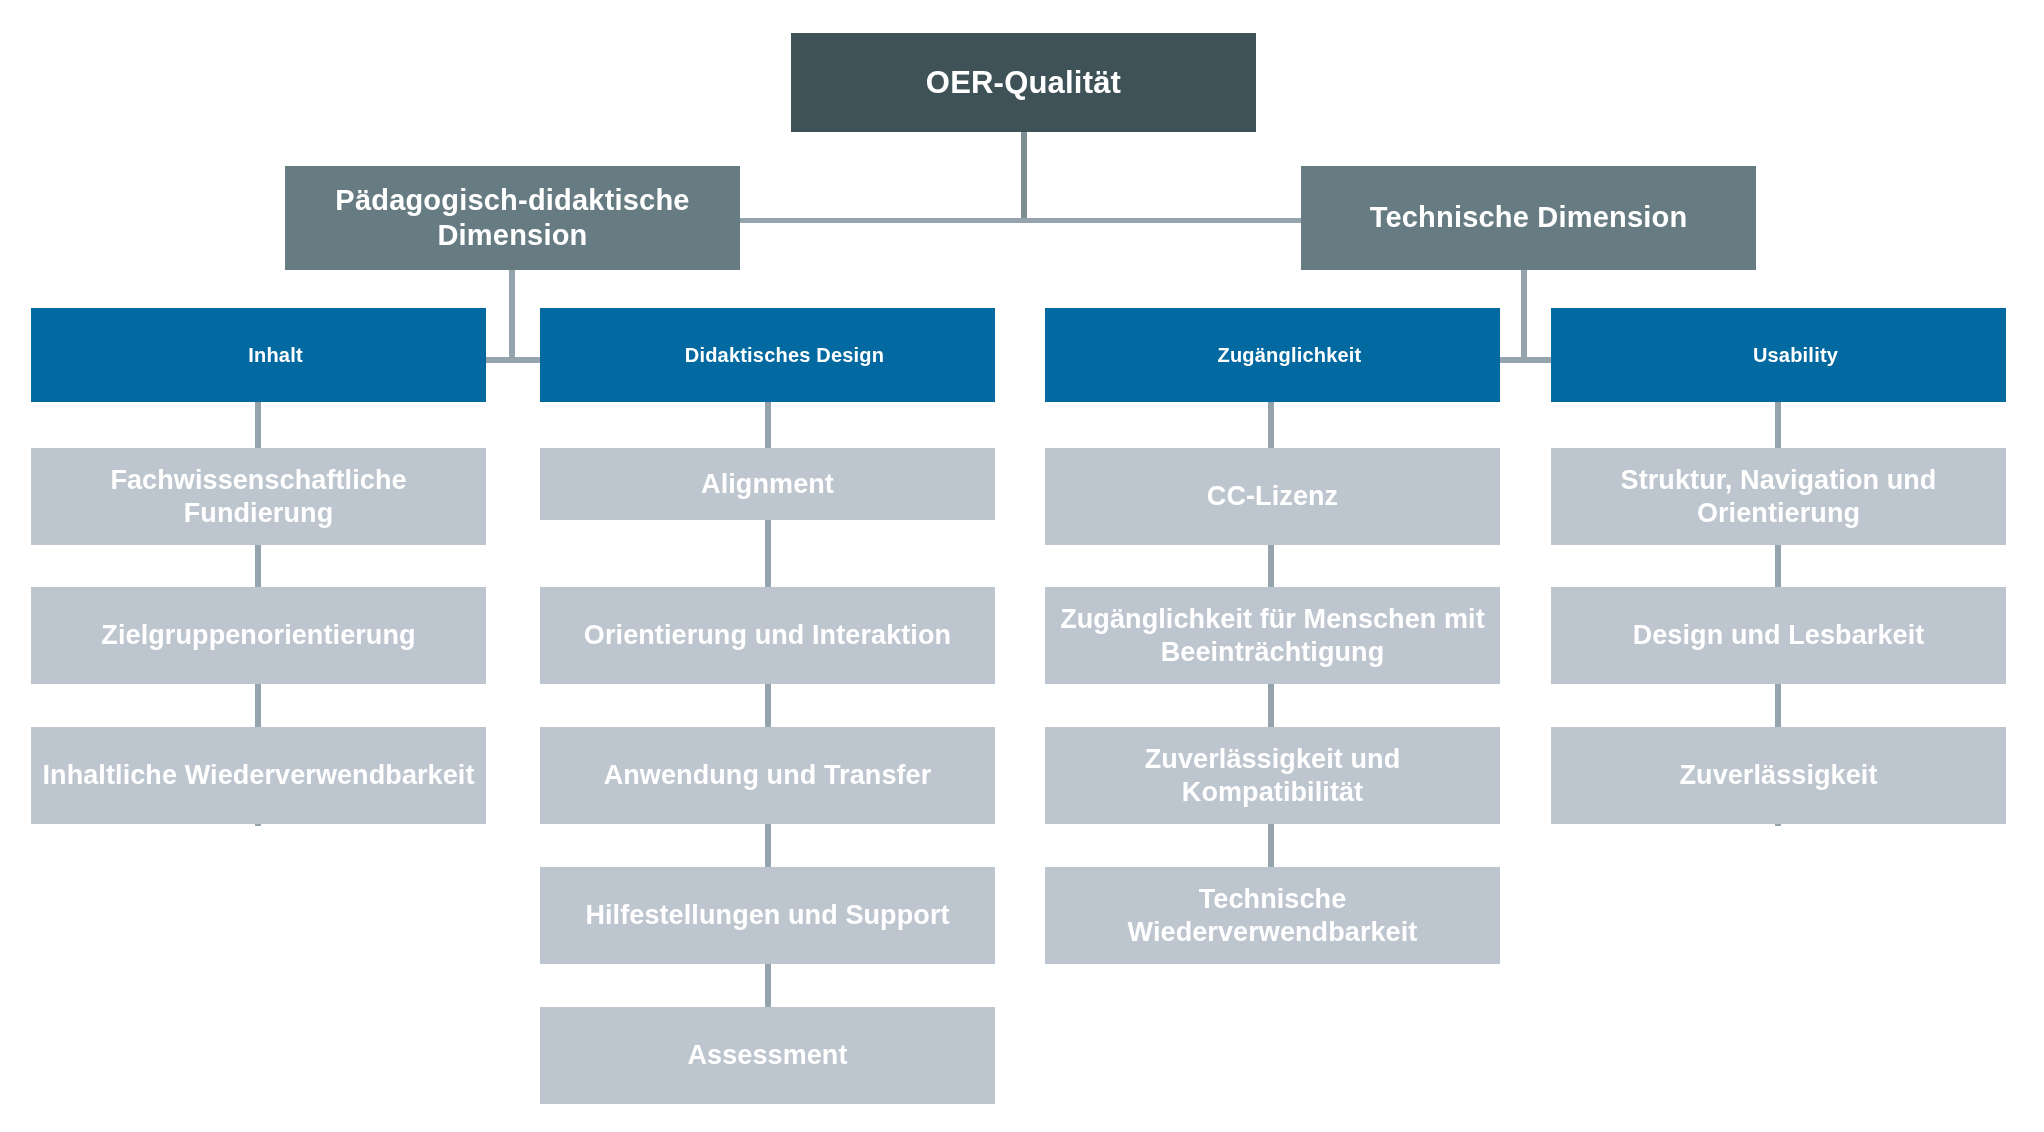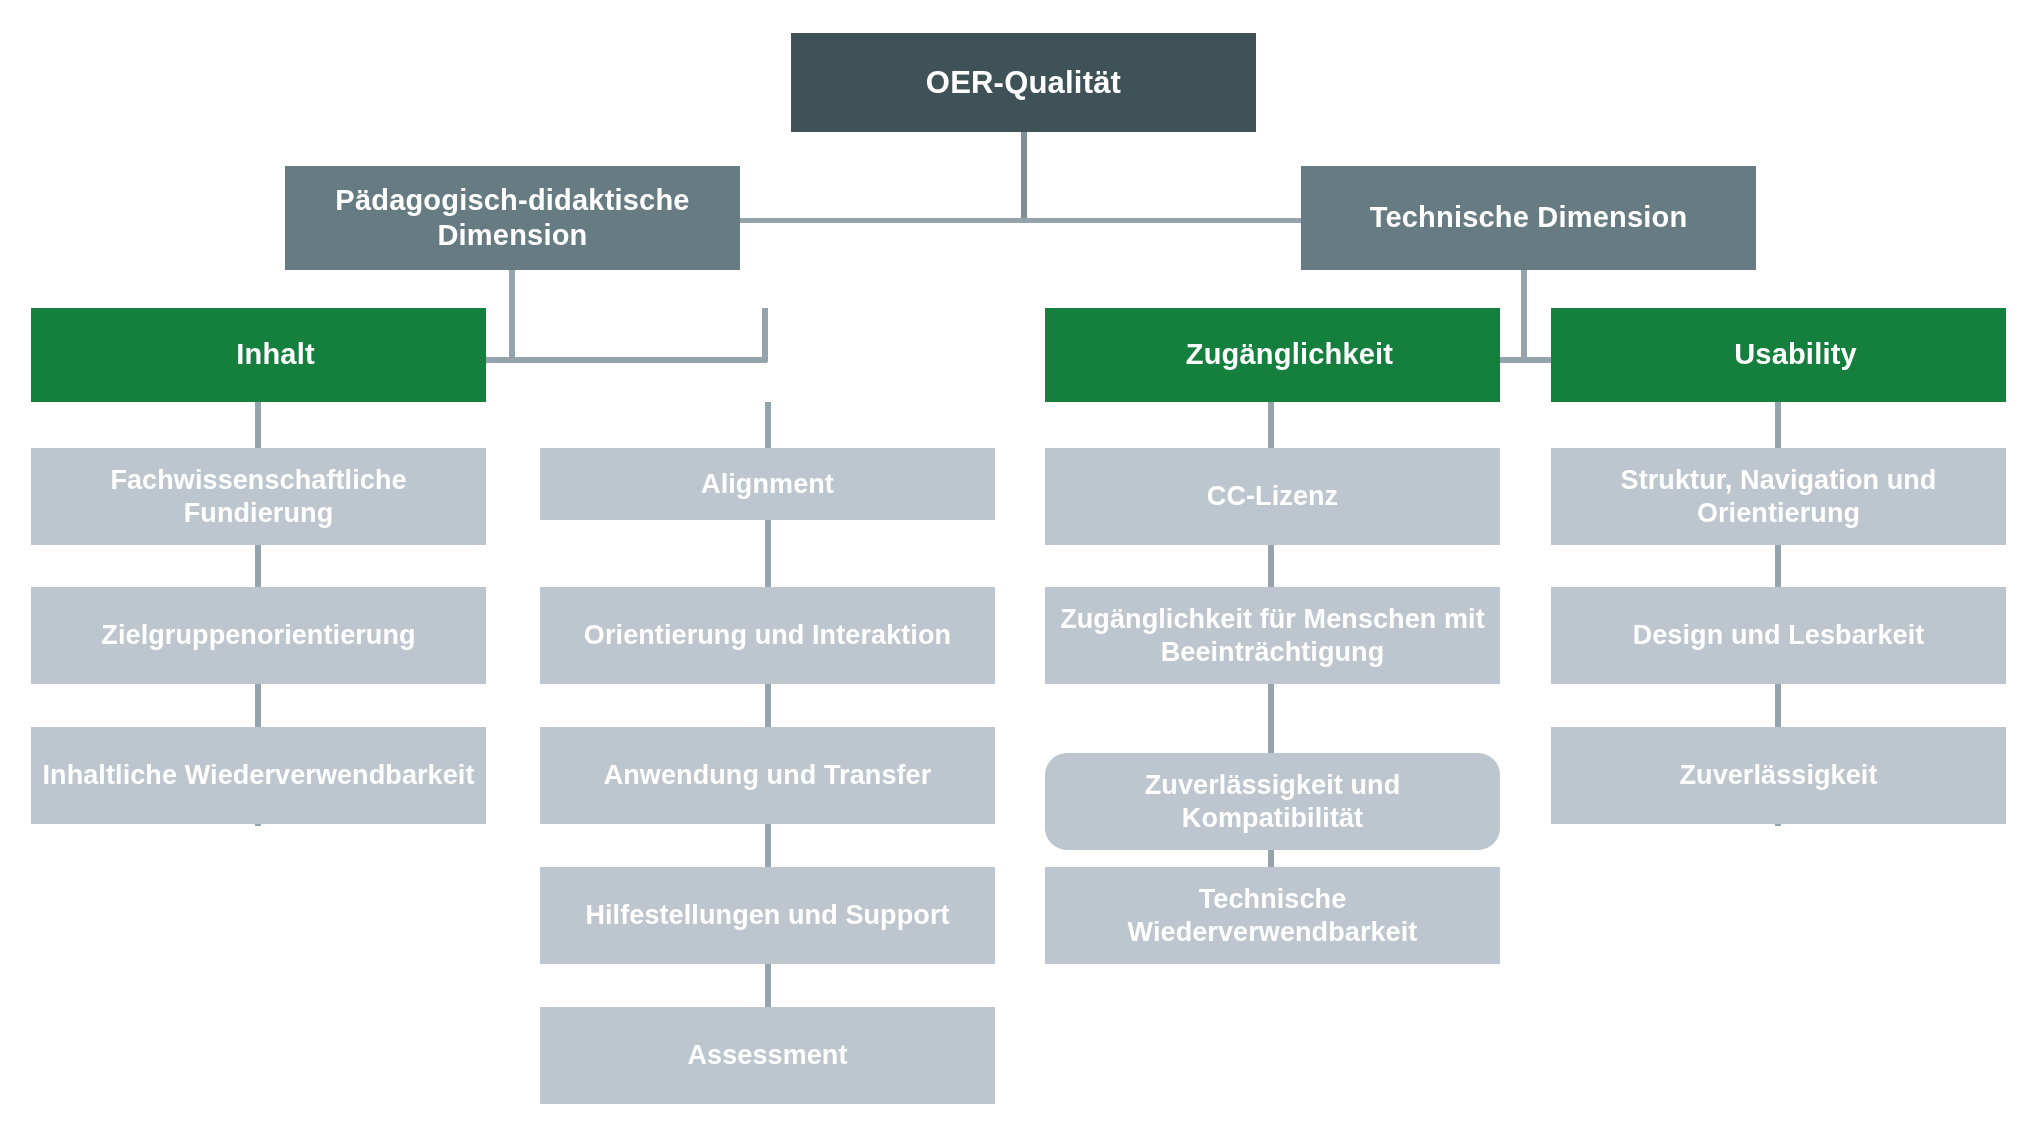--- a/index.html
+++ b/index.html
@@ -34,22 +34,22 @@
     background: #3f5258;
     font-size: 31px;
     letter-spacing: 0.2px;
   }
   .lvl-dim {
     background: #677b83;
     font-size: 29px;
     letter-spacing: 0.2px;
   }
   .lvl-cat {
-    background: #15803d;
-    font-size: 29px;
+    background: #0369a1;
+    font-size: 20px;
     letter-spacing: 0.2px;
     padding-left: 44px;
   }
   .lvl-leaf {
     background: #bdc5ce;
     font-size: 27px;
     letter-spacing: 0.1px;
   }
   .conn {
     position: absolute;
@@ -92,20 +92,21 @@
   <div class="conn" style="left:1775px; top:402px; width:6px; height:424px;"></div>
 
   <div class="node lvl-root" style="left:791px; top:33px; width:465px; height:99px;">OER-Qualität</div>
 
   <div class="node lvl-dim" style="left:285px; top:166px; width:455px; height:104px;">Pädagogisch-didaktische Dimension</div>
 
   <div class="node lvl-dim" style="left:1301px; top:166px; width:455px; height:104px;">Technische Dimension</div>
 
   <div class="node lvl-cat" style="left:31px; top:308px; width:455px; height:94px;">Inhalt</div>
 
+  <div class="node lvl-cat" style="left:540px; top:308px; width:455px; height:94px;">Didaktisches Design</div>
 
   <div class="node lvl-cat" style="left:1045px; top:308px; width:455px; height:94px;">Zugänglichkeit</div>
 
   <div class="node lvl-cat" style="left:1551px; top:308px; width:455px; height:94px;">Usability</div>
 
   <div class="node lvl-leaf" style="left:31px; top:448px; width:455px; height:97px;">Fachwissenschaftliche Fundierung</div>
 
   <div class="node lvl-leaf" style="left:31px; top:587px; width:455px; height:97px;">Zielgruppenorientierung</div>
 
   <div class="node lvl-leaf" style="left:31px; top:727px; width:455px; height:97px;">Inhaltliche Wiederverwendbarkeit</div>
@@ -117,21 +118,21 @@
   <div class="node lvl-leaf" style="left:540px; top:727px; width:455px; height:97px;">Anwendung und Transfer</div>
 
   <div class="node lvl-leaf" style="left:540px; top:867px; width:455px; height:97px;">Hilfestellungen und Support</div>
 
   <div class="node lvl-leaf" style="left:540px; top:1007px; width:455px; height:97px;">Assessment</div>
 
   <div class="node lvl-leaf" style="left:1045px; top:448px; width:455px; height:97px;">CC-Lizenz</div>
 
   <div class="node lvl-leaf" style="left:1045px; top:587px; width:455px; height:97px;">Zugänglichkeit für Menschen mit Beeinträchtigung</div>
 
-  <div class="node lvl-leaf" style="left:1045px; top:753px; width:455px; height:97px;border-radius:22px;">Zuverlässigkeit und Kompatibilität</div>
+  <div class="node lvl-leaf" style="left:1045px; top:727px; width:455px; height:97px;">Zuverlässigkeit und Kompatibilität</div>
 
   <div class="node lvl-leaf" style="left:1045px; top:867px; width:455px; height:97px;">Technische Wiederverwendbarkeit</div>
 
   <div class="node lvl-leaf" style="left:1551px; top:448px; width:455px; height:97px;">Struktur, Navigation und Orientierung</div>
 
   <div class="node lvl-leaf" style="left:1551px; top:587px; width:455px; height:97px;">Design und Lesbarkeit</div>
 
   <div class="node lvl-leaf" style="left:1551px; top:727px; width:455px; height:97px;">Zuverlässigkeit</div>
 
 </div>

